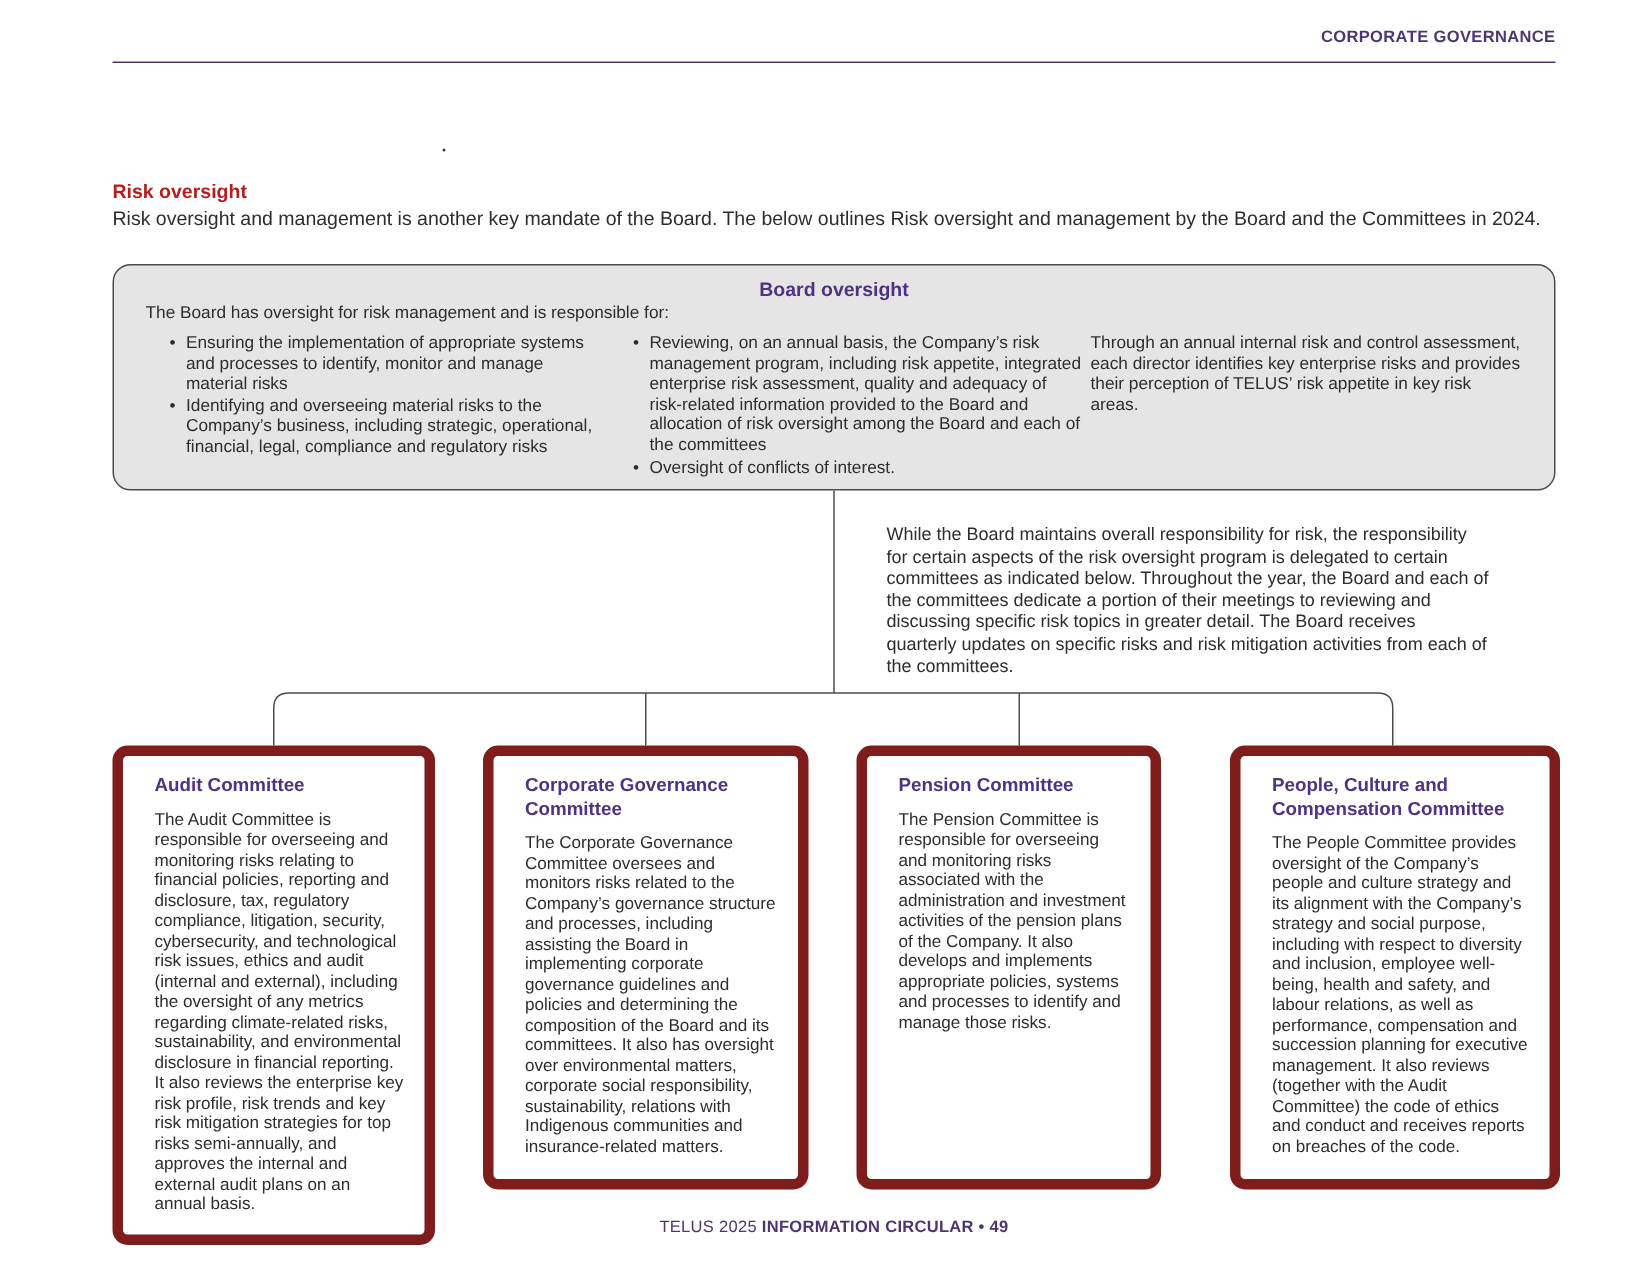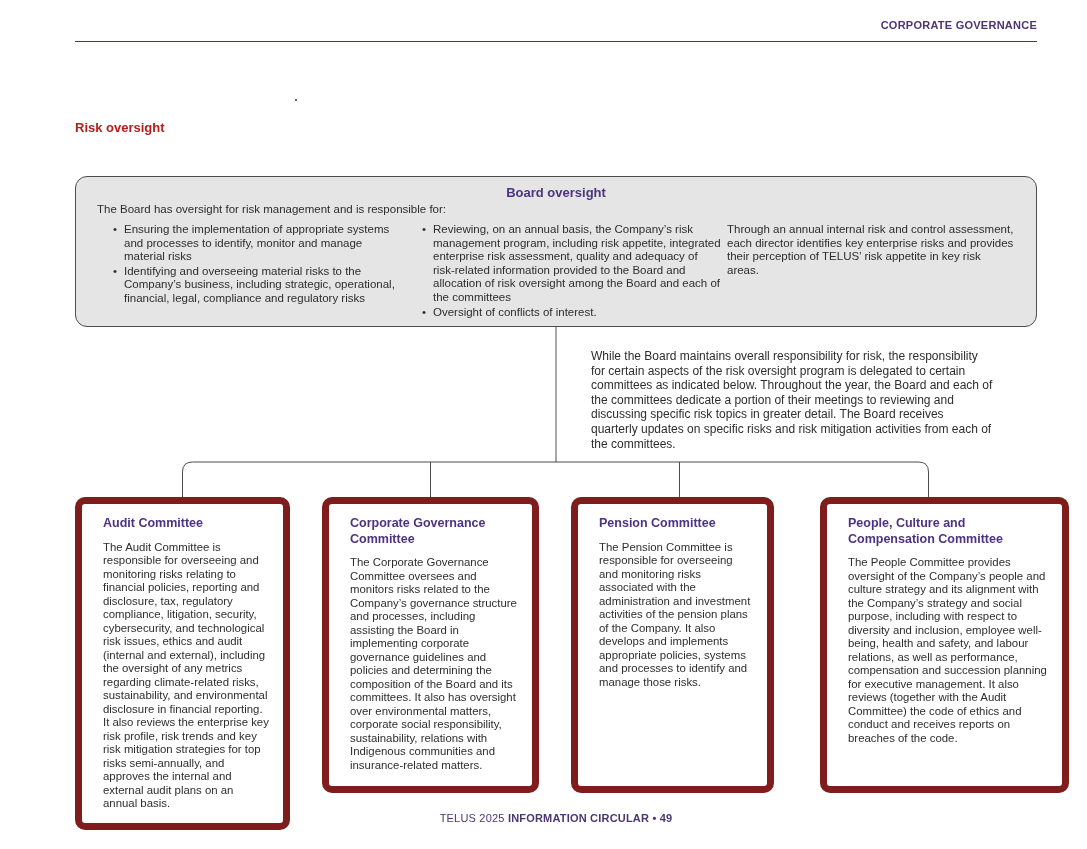--- a/index.html
+++ b/index.html
@@ -61,21 +61,21 @@
     font-size: 12px; line-height: 14.6px;
   }
   .committee-box {
     position: absolute; top: 497px; min-height: 296px;
     border: 7px solid #7f1d1d; border-radius: 10px; background: #ffffff;
     padding: 12px 13px 12px 21px;
   }
   .cbox-0 { left: 75px;  width: 215px; }
   .cbox-1 { left: 322px; width: 217px; }
   .cbox-2 { left: 571px; width: 203px; }
-  .cbox-3 { left: 820px; width: 249px; }
+  .cbox-3 { left: 820px; width: 220px; }
   .committee-title {
     margin: 0 0 9px 0;
     font-size: 12.5px; line-height: 15.5px; font-weight: bold; color: #4e3283;
   }
   .committee-body {
     margin: 0;
     font-size: 11.4px; line-height: 13.5px;
   }
   .page-footer {
     position: absolute; top: 812px; left: 75px; width: 962px;
@@ -86,20 +86,21 @@
 </head>
 <body>
 
 <div class="page">
 
   <div class="running-header">CORPORATE GOVERNANCE</div>
   <div class="header-rule"></div>
   <div class="stray-dot"></div>
 
   <h2 class="section-title">Risk oversight</h2>
+  <p class="section-intro">Risk oversight and management is another key mandate of the Board. The below outlines Risk oversight and management by the Board and the Committees in 2024.</p>
 
   <svg class="connectors" width="1087" height="849" viewBox="0 0 1087 849" fill="none">
     <path d="M556 327 L556 462" stroke="#4c4c4c" stroke-width="1"></path>
     <path d="M182.5 497 L182.5 472 Q182.5 462 192.5 462 L918.5 462 Q928.5 462 928.5 472 L928.5 497" stroke="#4c4c4c" stroke-width="1"></path>
     <path d="M430.5 462 L430.5 497" stroke="#4c4c4c" stroke-width="1"></path>
     <path d="M679.5 462 L679.5 497" stroke="#4c4c4c" stroke-width="1"></path>
   </svg>
 
   <div class="board-box">
     <div class="board-title">Board oversight</div>

